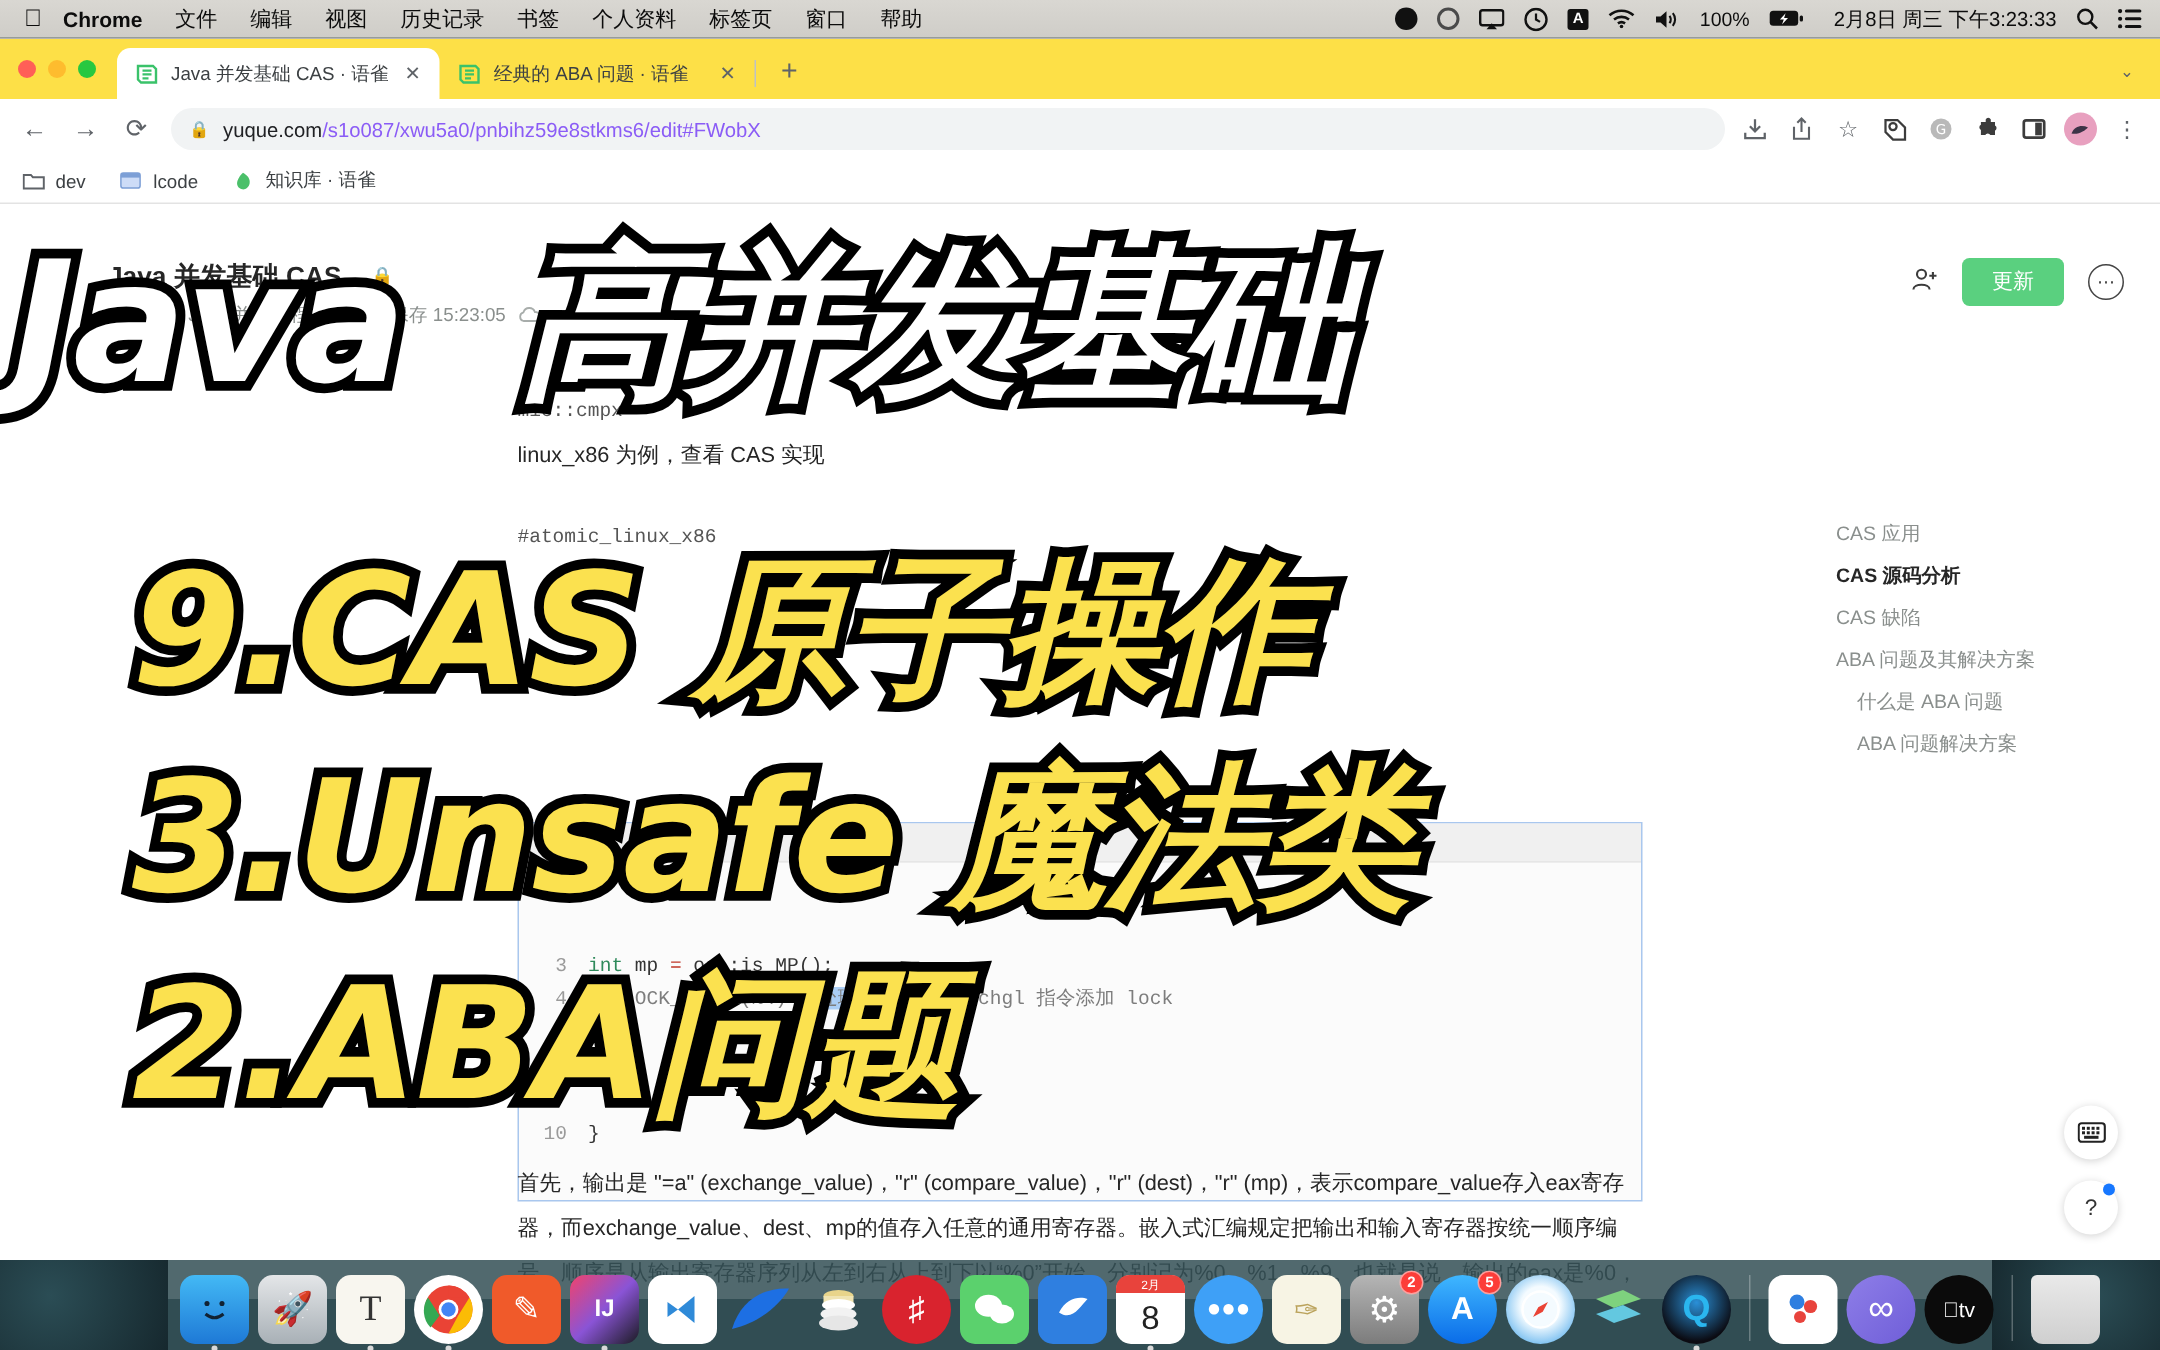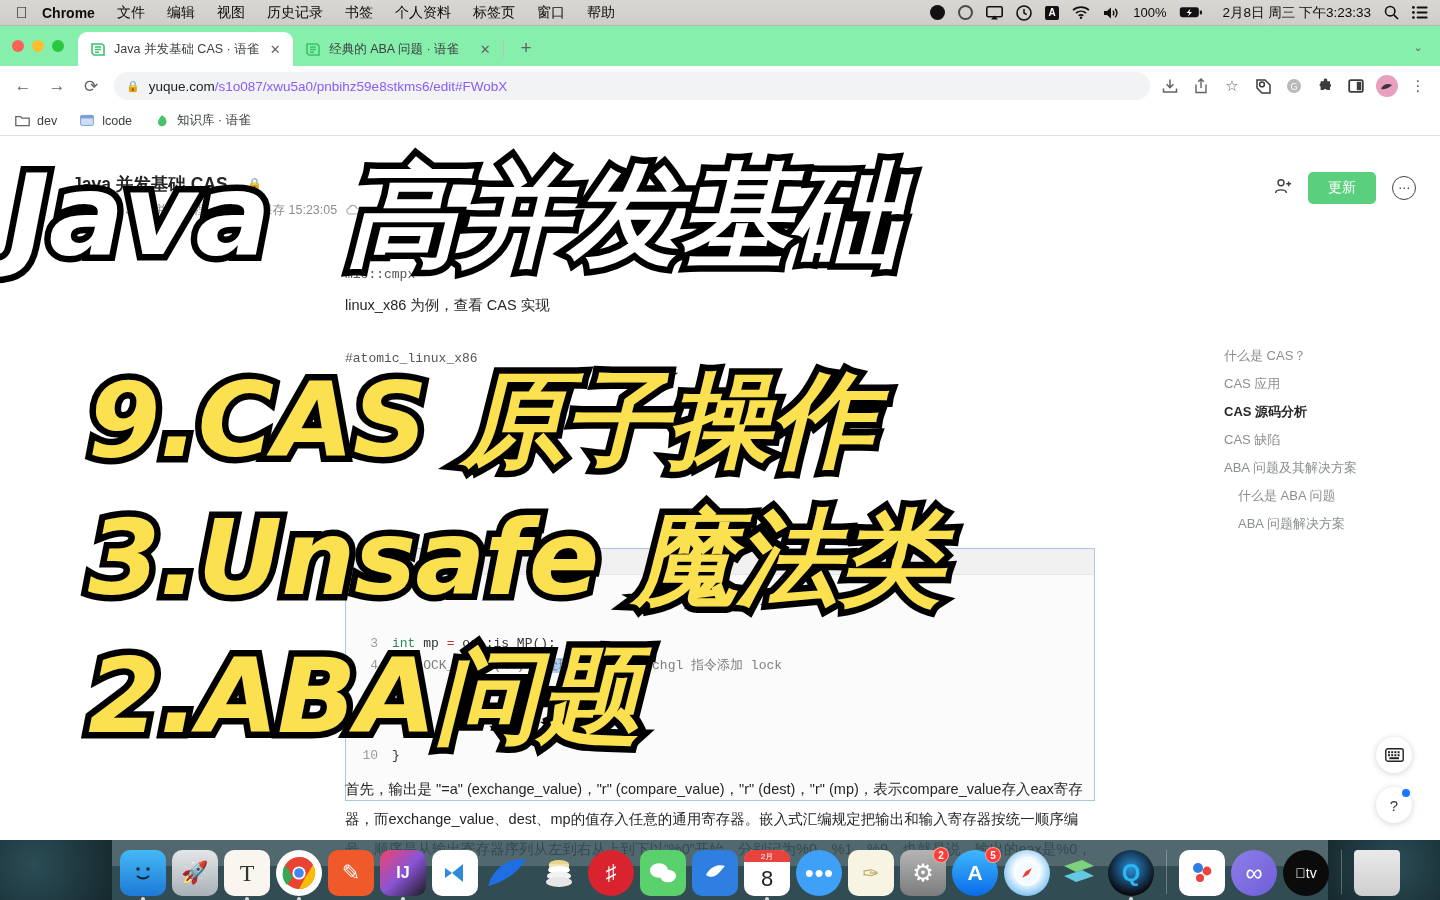--- a/index.html
+++ b/index.html
@@ -29,21 +29,21 @@
   .ring-icon { width:15px;height:15px;border-radius:50%;border:2px solid #4a4a4a; }
   .box-icon { width:14px;height:14px;background:#111;color:#fff;font-size:10px;font-weight:bold;
      display:flex;align-items:center;justify-content:center;border-radius:2px;}
 
   
   #chrome {
     position: absolute; left: 0; top: 26px; width: 1440px; height: 814px;
     background: #ffffff; z-index: 10;
   }
   #tabstrip {
-    height: 40px; background: #86efac; display: flex; align-items: flex-end; position: relative;
+    height: 40px; background: #fde047; display: flex; align-items: flex-end; position: relative;
   }
   .traffic { position: absolute; left: 12px; top: 14px; display: flex; gap: 8px; }
   .traffic i { width: 12px; height: 12px; border-radius: 50%; display: block; }
   .t-red { background: #ff5f57; } .t-yel { background: #febc2e; } .t-grn { background: #28c840; }
   .tab {
     height: 34px; display: flex; align-items: center; gap: 8px;
     padding: 0 10px 0 12px; border-radius: 9px 9px 0 0; font-size: 12.5px; color: #3c4043;
     max-width: 230px; min-width: 210px; position: relative;
   }
   .tab.active { background: #fff; }
@@ -450,21 +450,20 @@
       <div style="height:68px"></div>
       <div class="codeline">
         <span class="lineno">10</span>
         <span class="linecode">}</span>
       </div>
     </div>
 
     <div class="para" style="position:absolute;left:345px;top:612px;width:760px;">首先，输出是 "=a" (exchange_value)，"r" (compare_value)，"r" (dest)，"r" (mp)，表示compare_value存入eax寄存器，而exchange_value、dest、mp的值存入任意的通用寄存器。嵌入式汇编规定把输出和输入寄存器按统一顺序编号，顺序是从输出寄存器序列从左到右从上到下以“%0”开始，分别记为%0、%1…%9。也就是说，输出的eax是%0，输入的exchange_value、compare_value、dest、mp</div>
 
     <div id="toc">
-      <div class="toc-item">什么是 CAS？</div>
       <div class="toc-item">CAS 应用</div>
       <div class="toc-item active">CAS 源码分析</div>
       <div class="toc-item">CAS 缺陷</div>
       <div class="toc-item">ABA 问题及其解决方案</div>
       <div class="toc-item sub">什么是 ABA 问题</div>
       <div class="toc-item sub">ABA 问题解决方案</div>
     </div>
 
     <div class="floatbtn" id="fb-keyboard">
       <svg width="19" height="14" viewBox="0 0 19 14">

